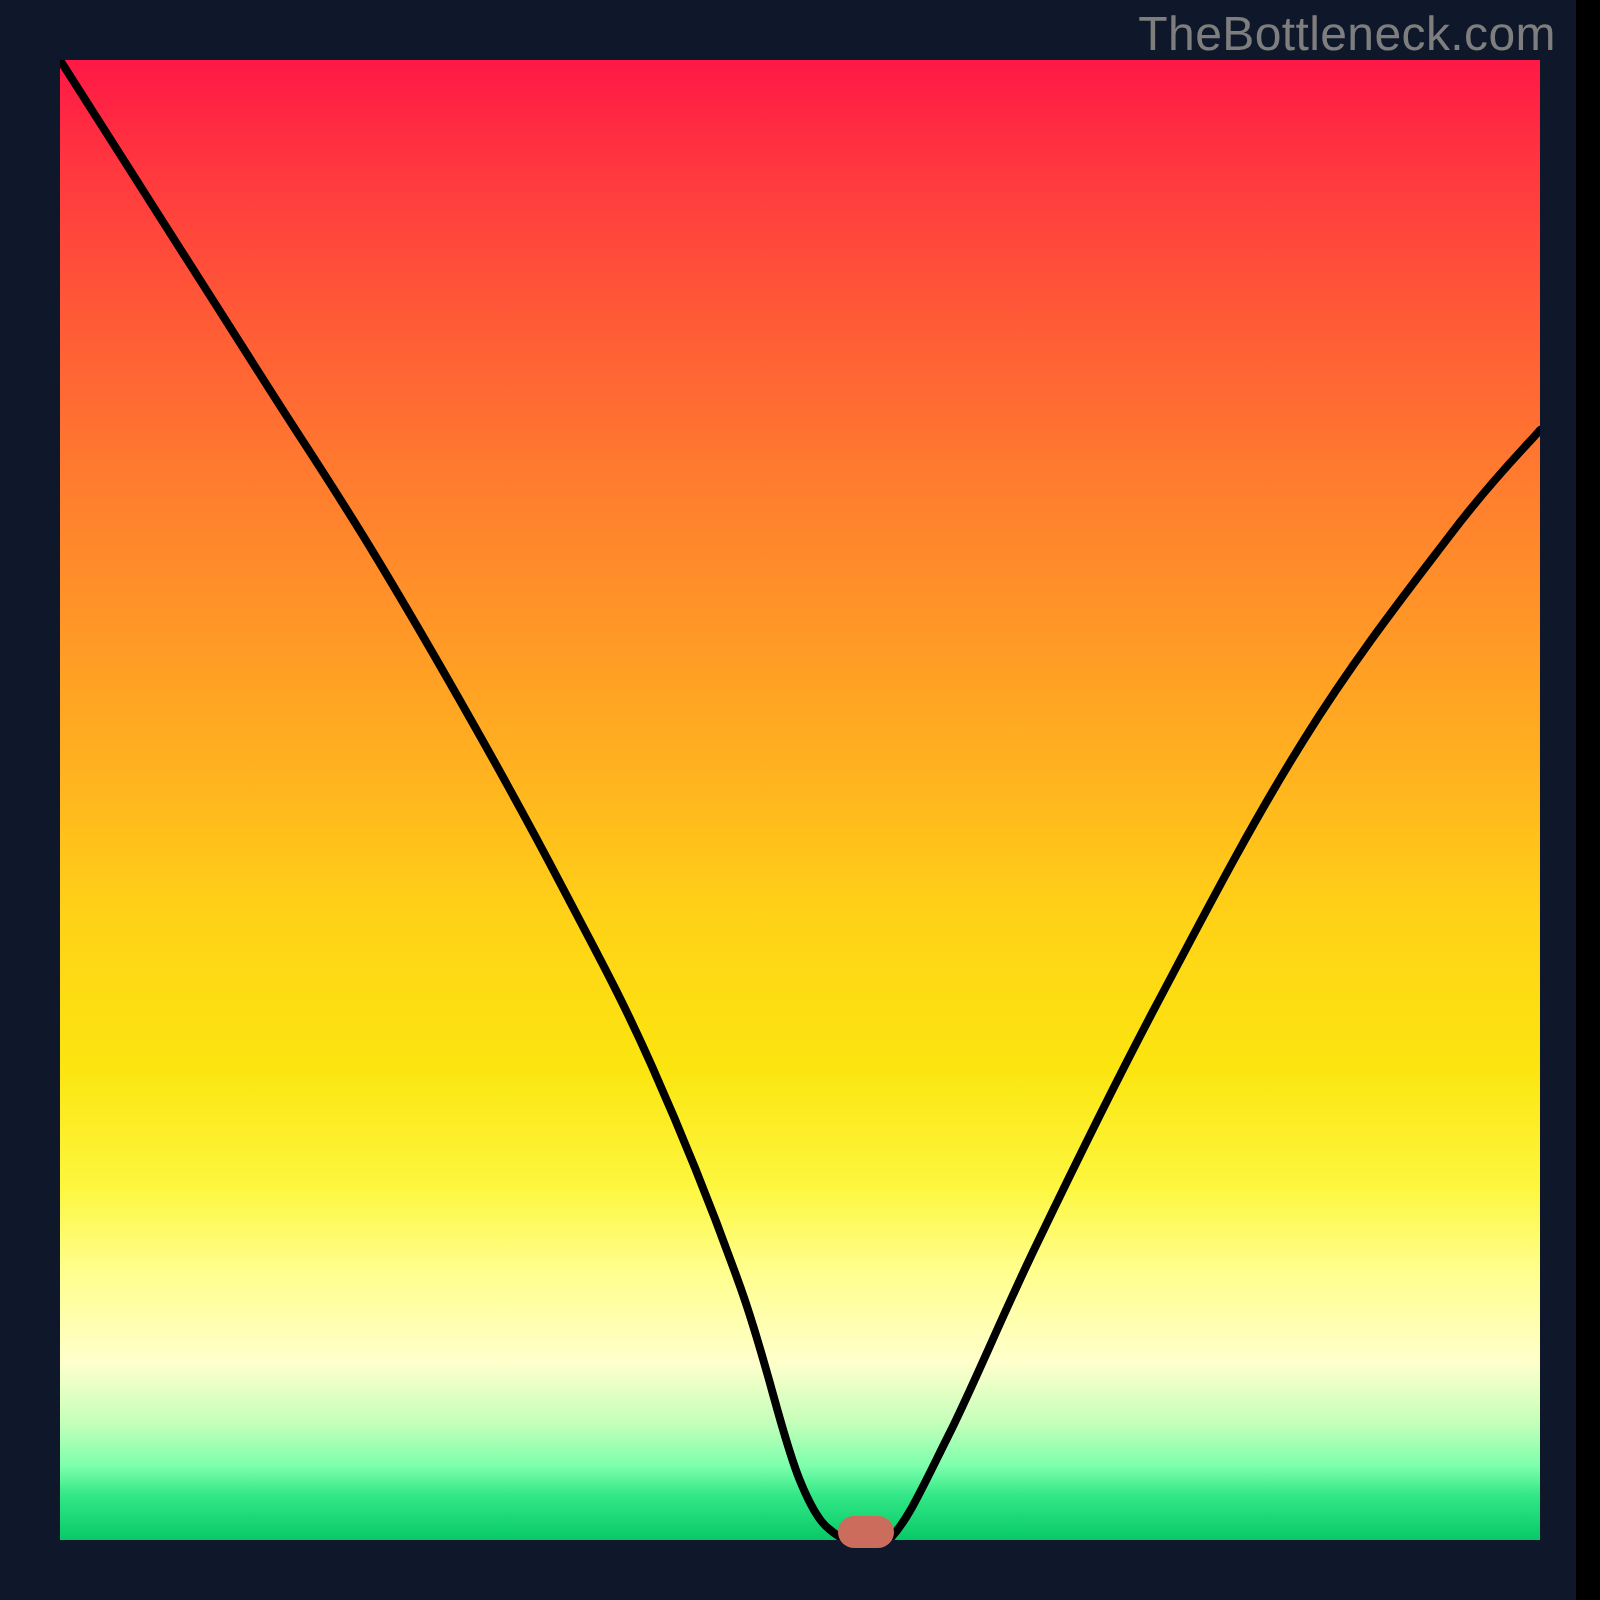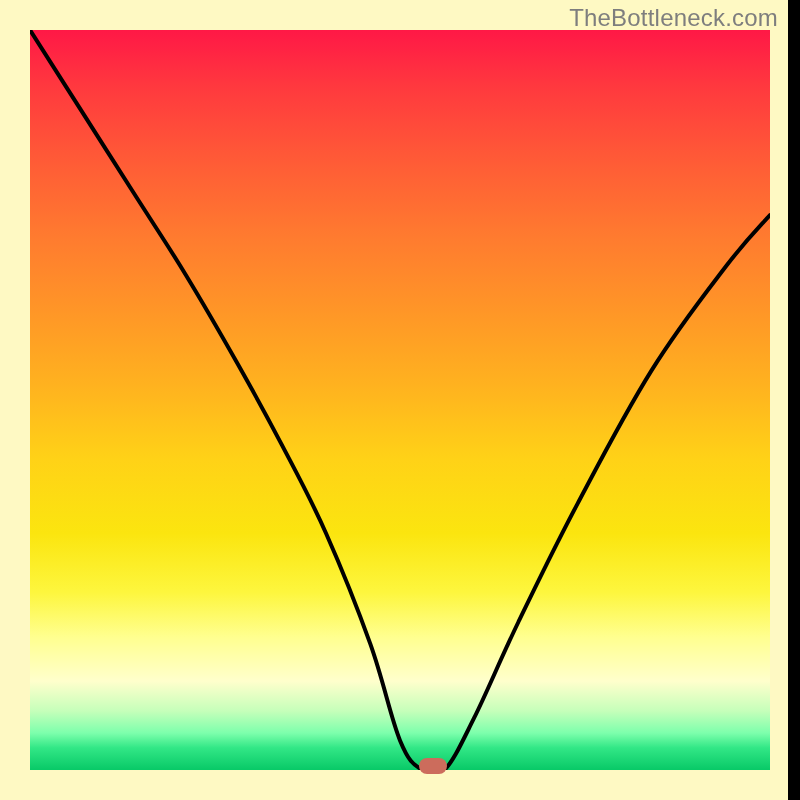--- a/index.html
+++ b/index.html
@@ -10,21 +10,21 @@
     background: #000;
     overflow: hidden;
     font-family: Arial, Helvetica, sans-serif;
   }
   .frame {
     position: absolute;
     top: 0;
     left: 0;
     width: 788px;
     height: 800px;
-    background: #fef9c3;
+    background: #0f172a;
   }
   .plot {
     position: absolute;
     top: 30px;
     left: 30px;
     width: 740px;
     height: 740px;
     background: linear-gradient(
       to bottom,
       #ff1846 0%,

